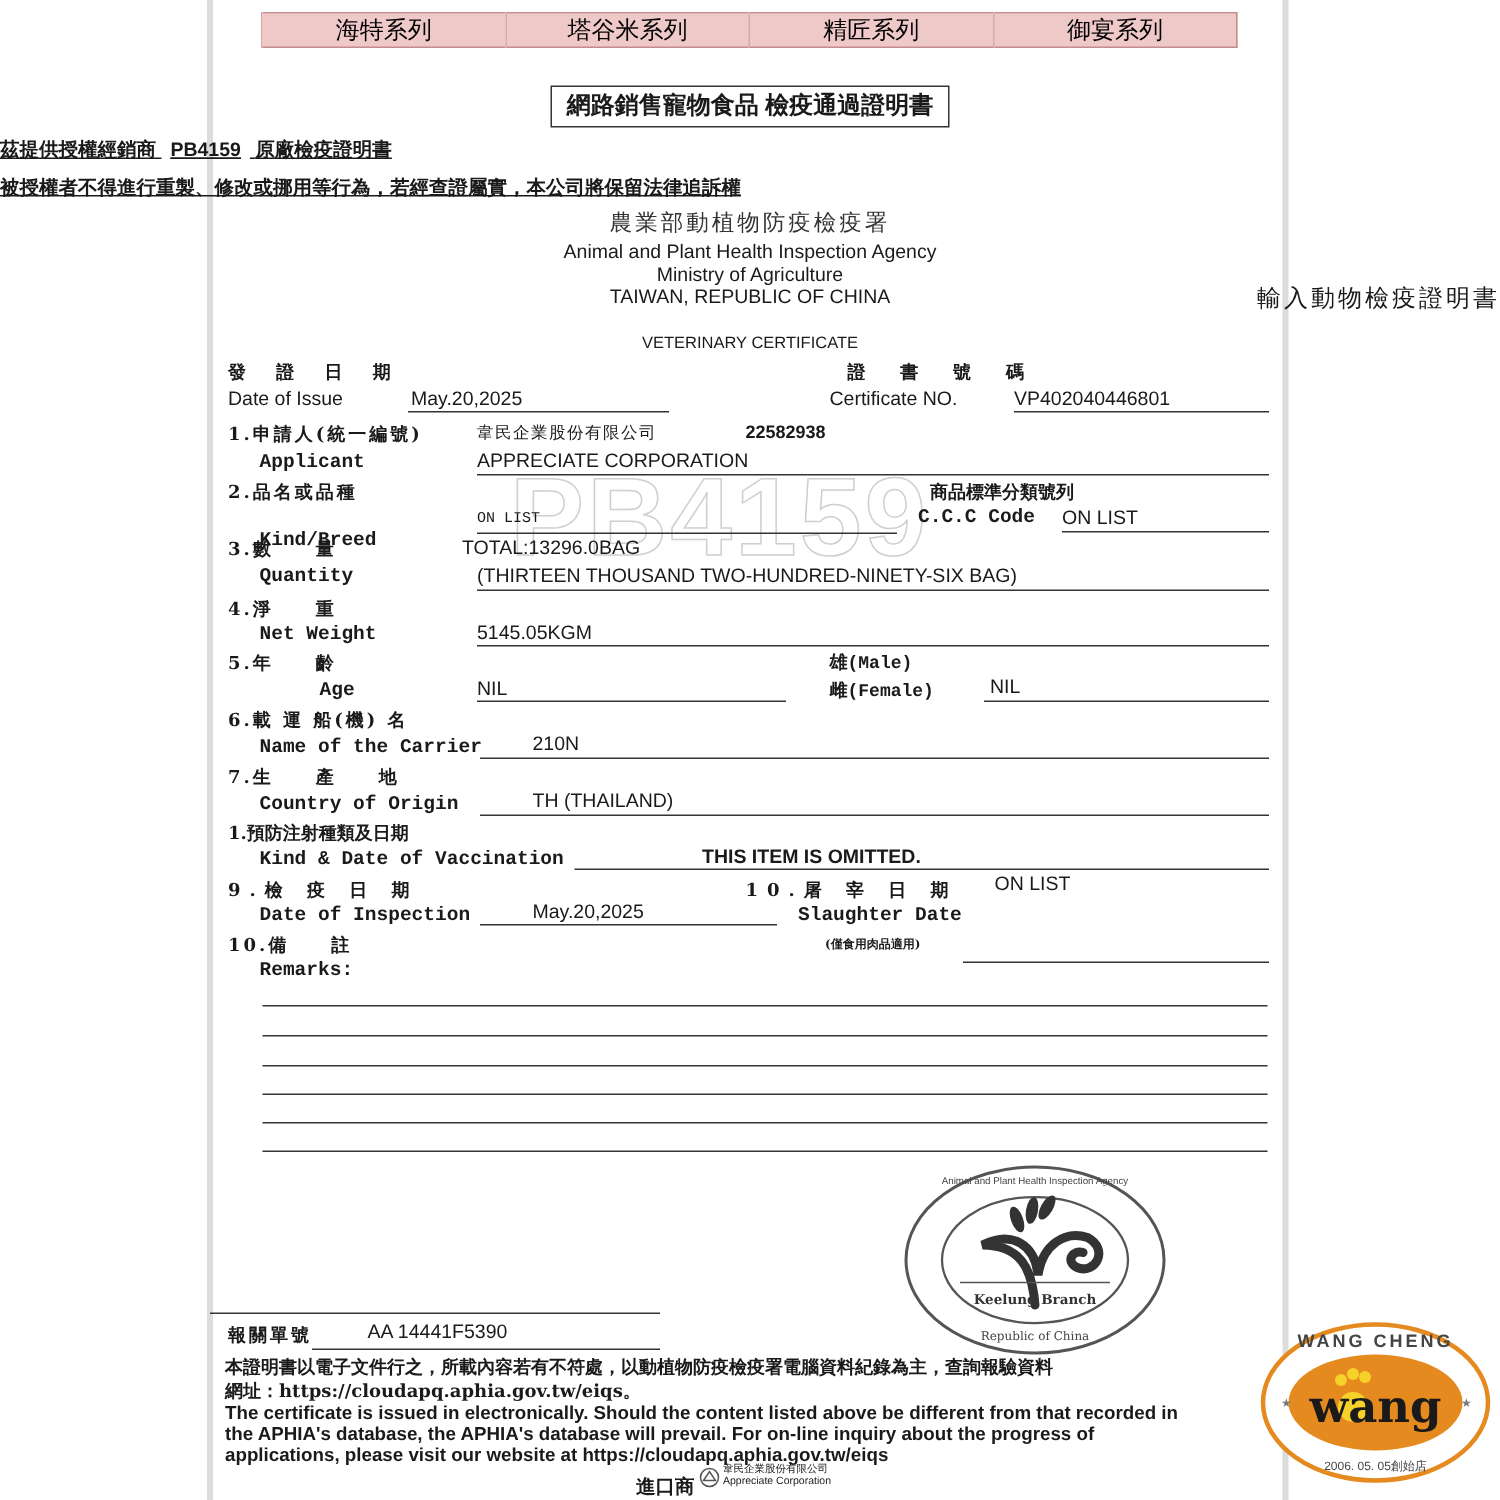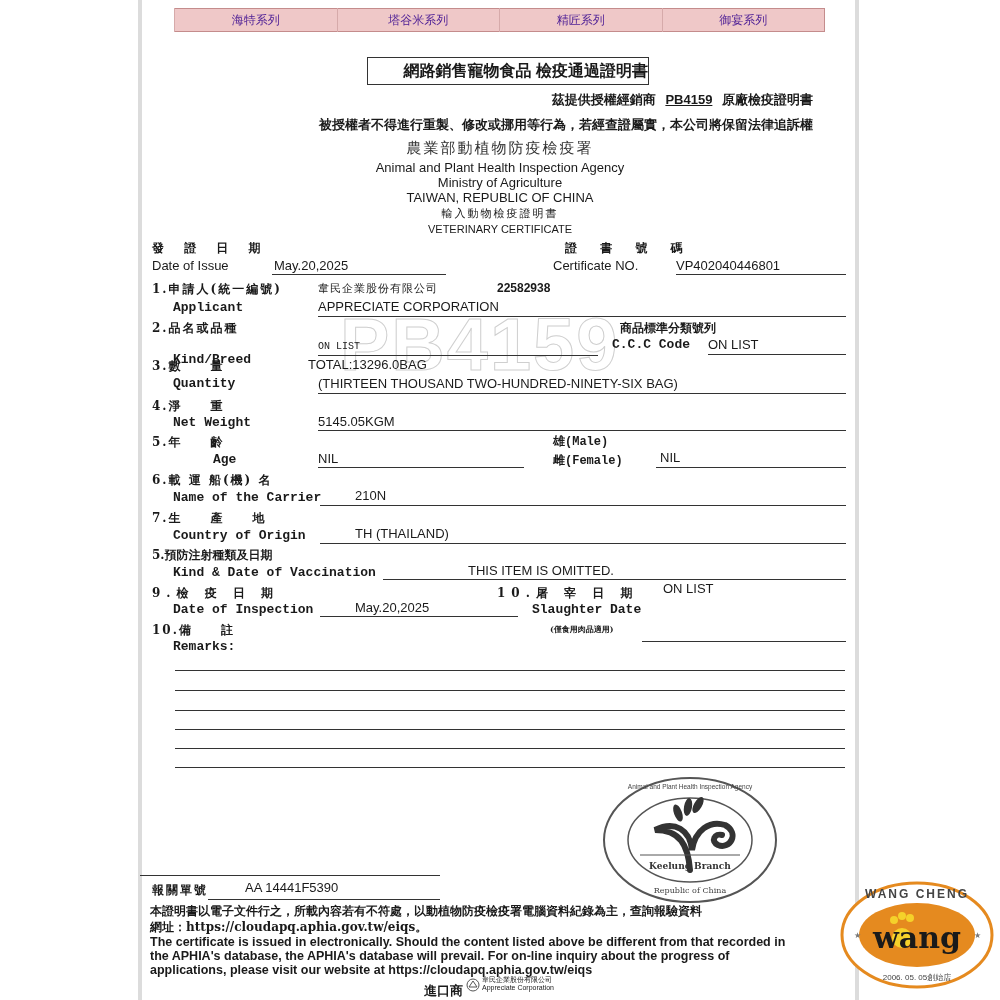--- a/index.html
+++ b/index.html
@@ -3,27 +3,27 @@
 <meta charset="utf-8">
 <style>
   html, body { margin:0; padding:0; background:#ffffff; }
   body { width:1000px; height:1000px; position:relative; overflow:hidden;
          font-family:"Liberation Sans", sans-serif; color:#1a1a1a; }
   .page { position:absolute; left:138px; top:0; width:721px; height:1000px;
           border-left:4px solid #dcdcdc; border-right:4px solid #dcdcdc; box-sizing:border-box; background:#fff; }
   .abs { position:absolute; }
   .series-table { position:absolute; left:174px; top:8px; width:651px; border-collapse:collapse;
                   border:1px solid #c48c8c; }
-  .series-table td { width:25%; text-align:center; font-size:12px; height:22px; padding:0;
-                     border-left:1px solid #d6aaaa; color:#4c1d95; }
+  .series-table td { width:25%; text-align:center; font-size:16px; height:22px; padding:0;
+                     border-left:1px solid #d6aaaa; color:#000000; }
   .series-table tr.r1 td { background:#efc8c8; }
   .series-table tr.r2 td { background:#dea1a1; }
   .boxed-title { position:absolute; left:367px; top:57px; width:264px; height:26px; border:1px solid #333;
-                 text-align:right; font-size:16px; line-height:26px; font-weight:bold;padding-left:16px; }
-  .subtitle { position:absolute; left:0; width:813px; text-align:right; font-weight:bold; font-size:13px; }
+                 text-align:center; font-size:16px; line-height:26px; font-weight:bold; }
+  .subtitle { position:absolute; left:0; width:813px; text-align:left; font-weight:bold; font-size:13px;text-decoration:underline; }
   .subtitle u { text-decoration:underline; }
   .center { position:absolute; left:0; width:1000px; text-align:center; }
   .serif { font-family:"DejaVu Serif", serif; }
   .mono { font-family:"Liberation Mono", monospace; }
   .lbl-cn { position:absolute; font-family:"DejaVu Serif", serif; font-weight:bold; font-size:12px; letter-spacing:2px; }
   .lbl-en { position:absolute; font-family:"Liberation Mono", monospace; font-weight:bold; font-size:13px; }
   .val { position:absolute; font-size:13px; }
   .line { position:absolute; height:0; border-top:1.5px solid #333; }
   .watermark { position:absolute; left:340px; top:302px; font-size:74px; font-weight:bold; color:transparent;
                -webkit-text-stroke:1px #cfcfcf; letter-spacing:2px; }
@@ -54,21 +54,21 @@
   <span>茲提供授權經銷商</span>
   <u style="margin:0 6px;">PB4159</u>
   <span>原廠檢疫證明書</span>
 </div>
 <div class="subtitle" style="top:116px;">被授權者不得進行重製、修改或挪用等行為，若經查證屬實，本公司將保留法律追訴權</div>
 
 <div class="center serif" style="top:139px;font-size:15px;letter-spacing:2px;color:#333;">農業部動植物防疫檢疫署</div>
 <div class="center" style="top:160px;font-size:13px;">Animal and Plant Health Inspection Agency</div>
 <div class="center" style="top:175px;font-size:13px;">Ministry of Agriculture</div>
 <div class="center" style="top:190px;font-size:13px;">TAIWAN, REPUBLIC OF CHINA</div>
-<div class="center serif" style="top:206px;font-size:11px;letter-spacing:2px;">輸入動物檢疫證明書</div>
+<div class="center serif" style="top:189px;font-size:16px;letter-spacing:2px;text-align:right;">輸入動物檢疫證明書</div>
 <div class="center" style="top:223px;font-size:11px;">VETERINARY CERTIFICATE</div>
 
 <div class="watermark">PB4159</div>
 
 <div class="lbl-cn" style="left:152px;top:240px;letter-spacing:8px;">發 證 日 期</div>
 <div class="val" style="left:152px;top:258px;">Date of Issue</div>
 <div class="val" style="left:274px;top:258px;">May.20,2025</div>
 <div class="line" style="left:272px;top:274px;width:174px;"></div>
 <div class="lbl-cn" style="left:565px;top:240px;letter-spacing:8px;font-family:Liberation Mono, monospace;">證 書 號 碼</div>
 <div class="val" style="left:553px;top:258px;">Certificate NO.</div>
@@ -114,23 +114,23 @@
 <div class="lbl-cn" style="left:152px;top:472px;">6.載 運 船(機) 名</div>
 <div class="lbl-en" style="left:173px;top:490px;">Name of the Carrier</div>
 <div class="val" style="left:355px;top:488px;">210N</div>
 <div class="line" style="left:320px;top:505px;width:526px;"></div>
 
 <div class="lbl-cn" style="left:152px;top:510px;">7.生　　產　　地</div>
 <div class="lbl-en" style="left:173px;top:528px;">Country of Origin</div>
 <div class="val" style="left:355px;top:526px;">TH (THAILAND)</div>
 <div class="line" style="left:320px;top:543px;width:526px;"></div>
 
-<div class="lbl-cn" style="left:152px;top:547px;letter-spacing:0;">5.預防注射種類及日期</div>
+<div class="lbl-cn" style="left:152px;top:547px;letter-spacing:0;">1.預防注射種類及日期</div>
 <div class="lbl-en" style="left:173px;top:565px;">Kind &amp; Date of Vaccination</div>
-<div class="val" style="left:468px;top:563px;">THIS ITEM IS OMITTED.</div>
+<div class="val" style="left:468px;top:563px;font-weight:bold;">THIS ITEM IS OMITTED.</div>
 <div class="line" style="left:383px;top:579px;width:463px;"></div>
 
 <div class="lbl-cn" style="left:152px;top:585px;letter-spacing:6px;">9.檢 疫 日 期</div>
 <div class="lbl-en" style="left:173px;top:602px;">Date of Inspection</div>
 <div class="val" style="left:355px;top:600px;">May.20,2025</div>
 <div class="line" style="left:320px;top:616px;width:198px;"></div>
 <div class="lbl-cn" style="left:497px;top:585px;letter-spacing:6px;">10.屠 宰 日 期</div>
 <div class="lbl-en" style="left:520px;top:602px;margin-left:12px;">Slaughter Date</div>
 <div class="val" style="left:663px;top:581px;">ON LIST</div>
 <div class="val serif" style="left:550px;top:624px;font-size:8px;font-weight:bold;">(僅食用肉品適用)</div>

